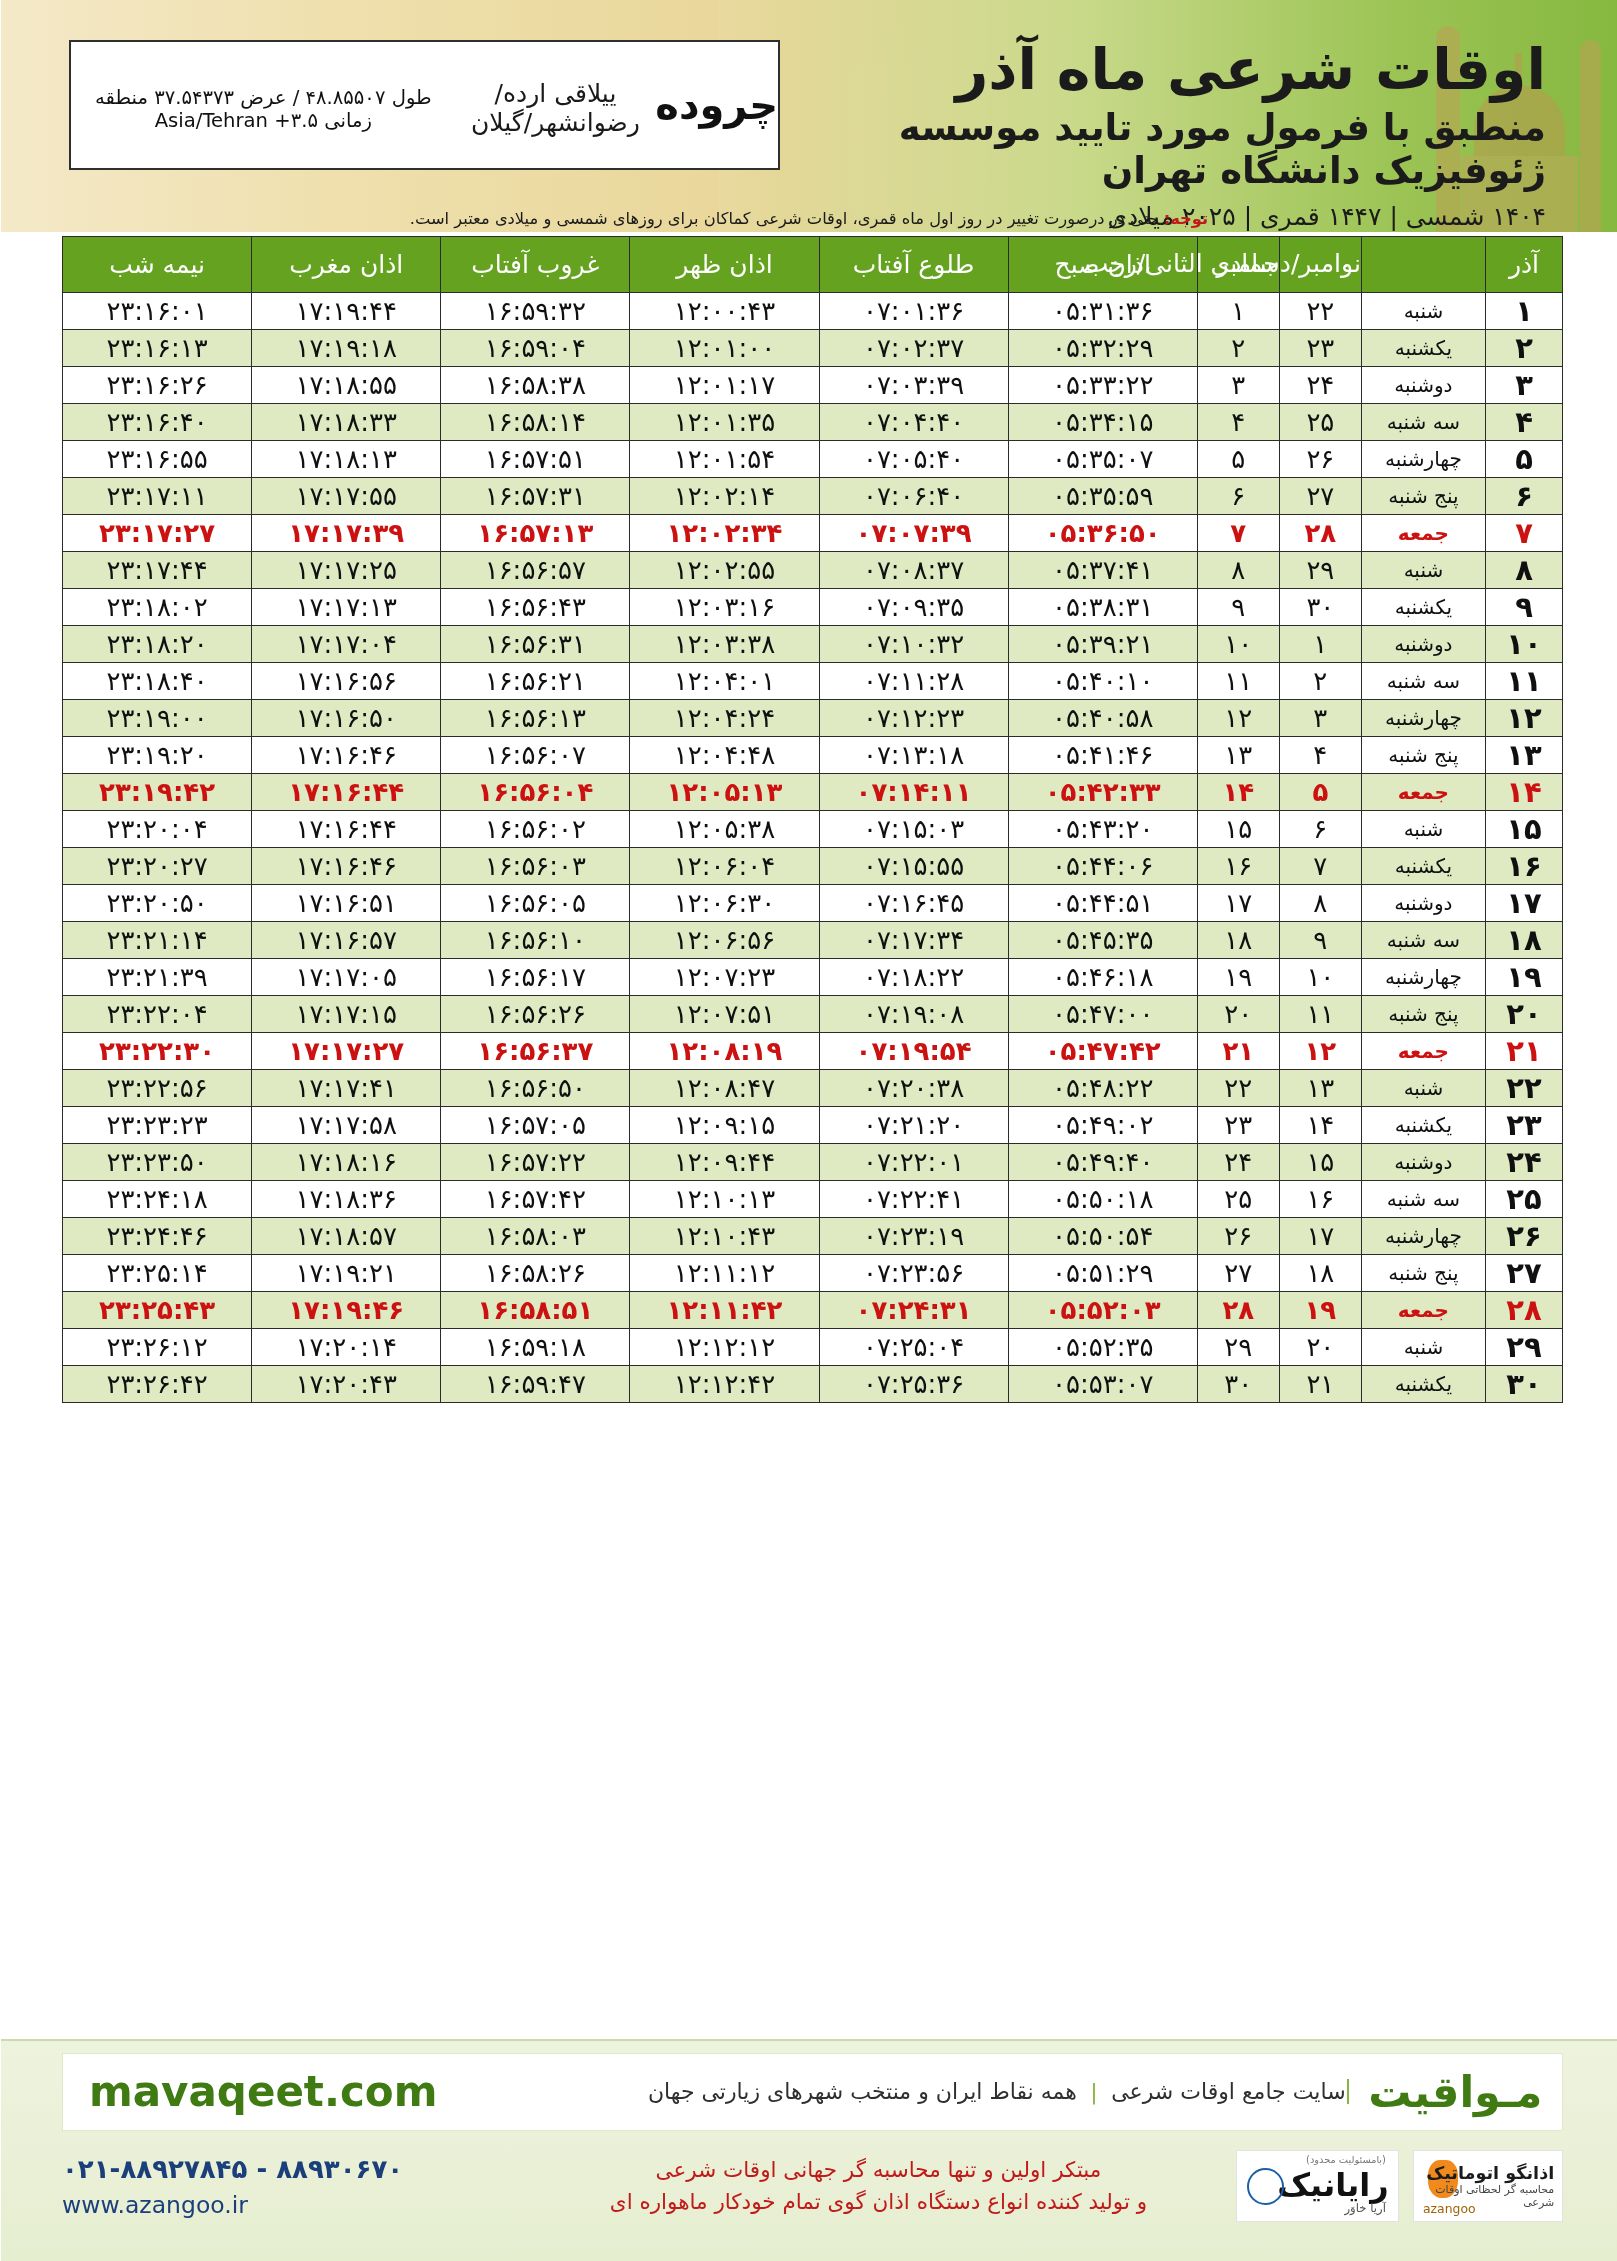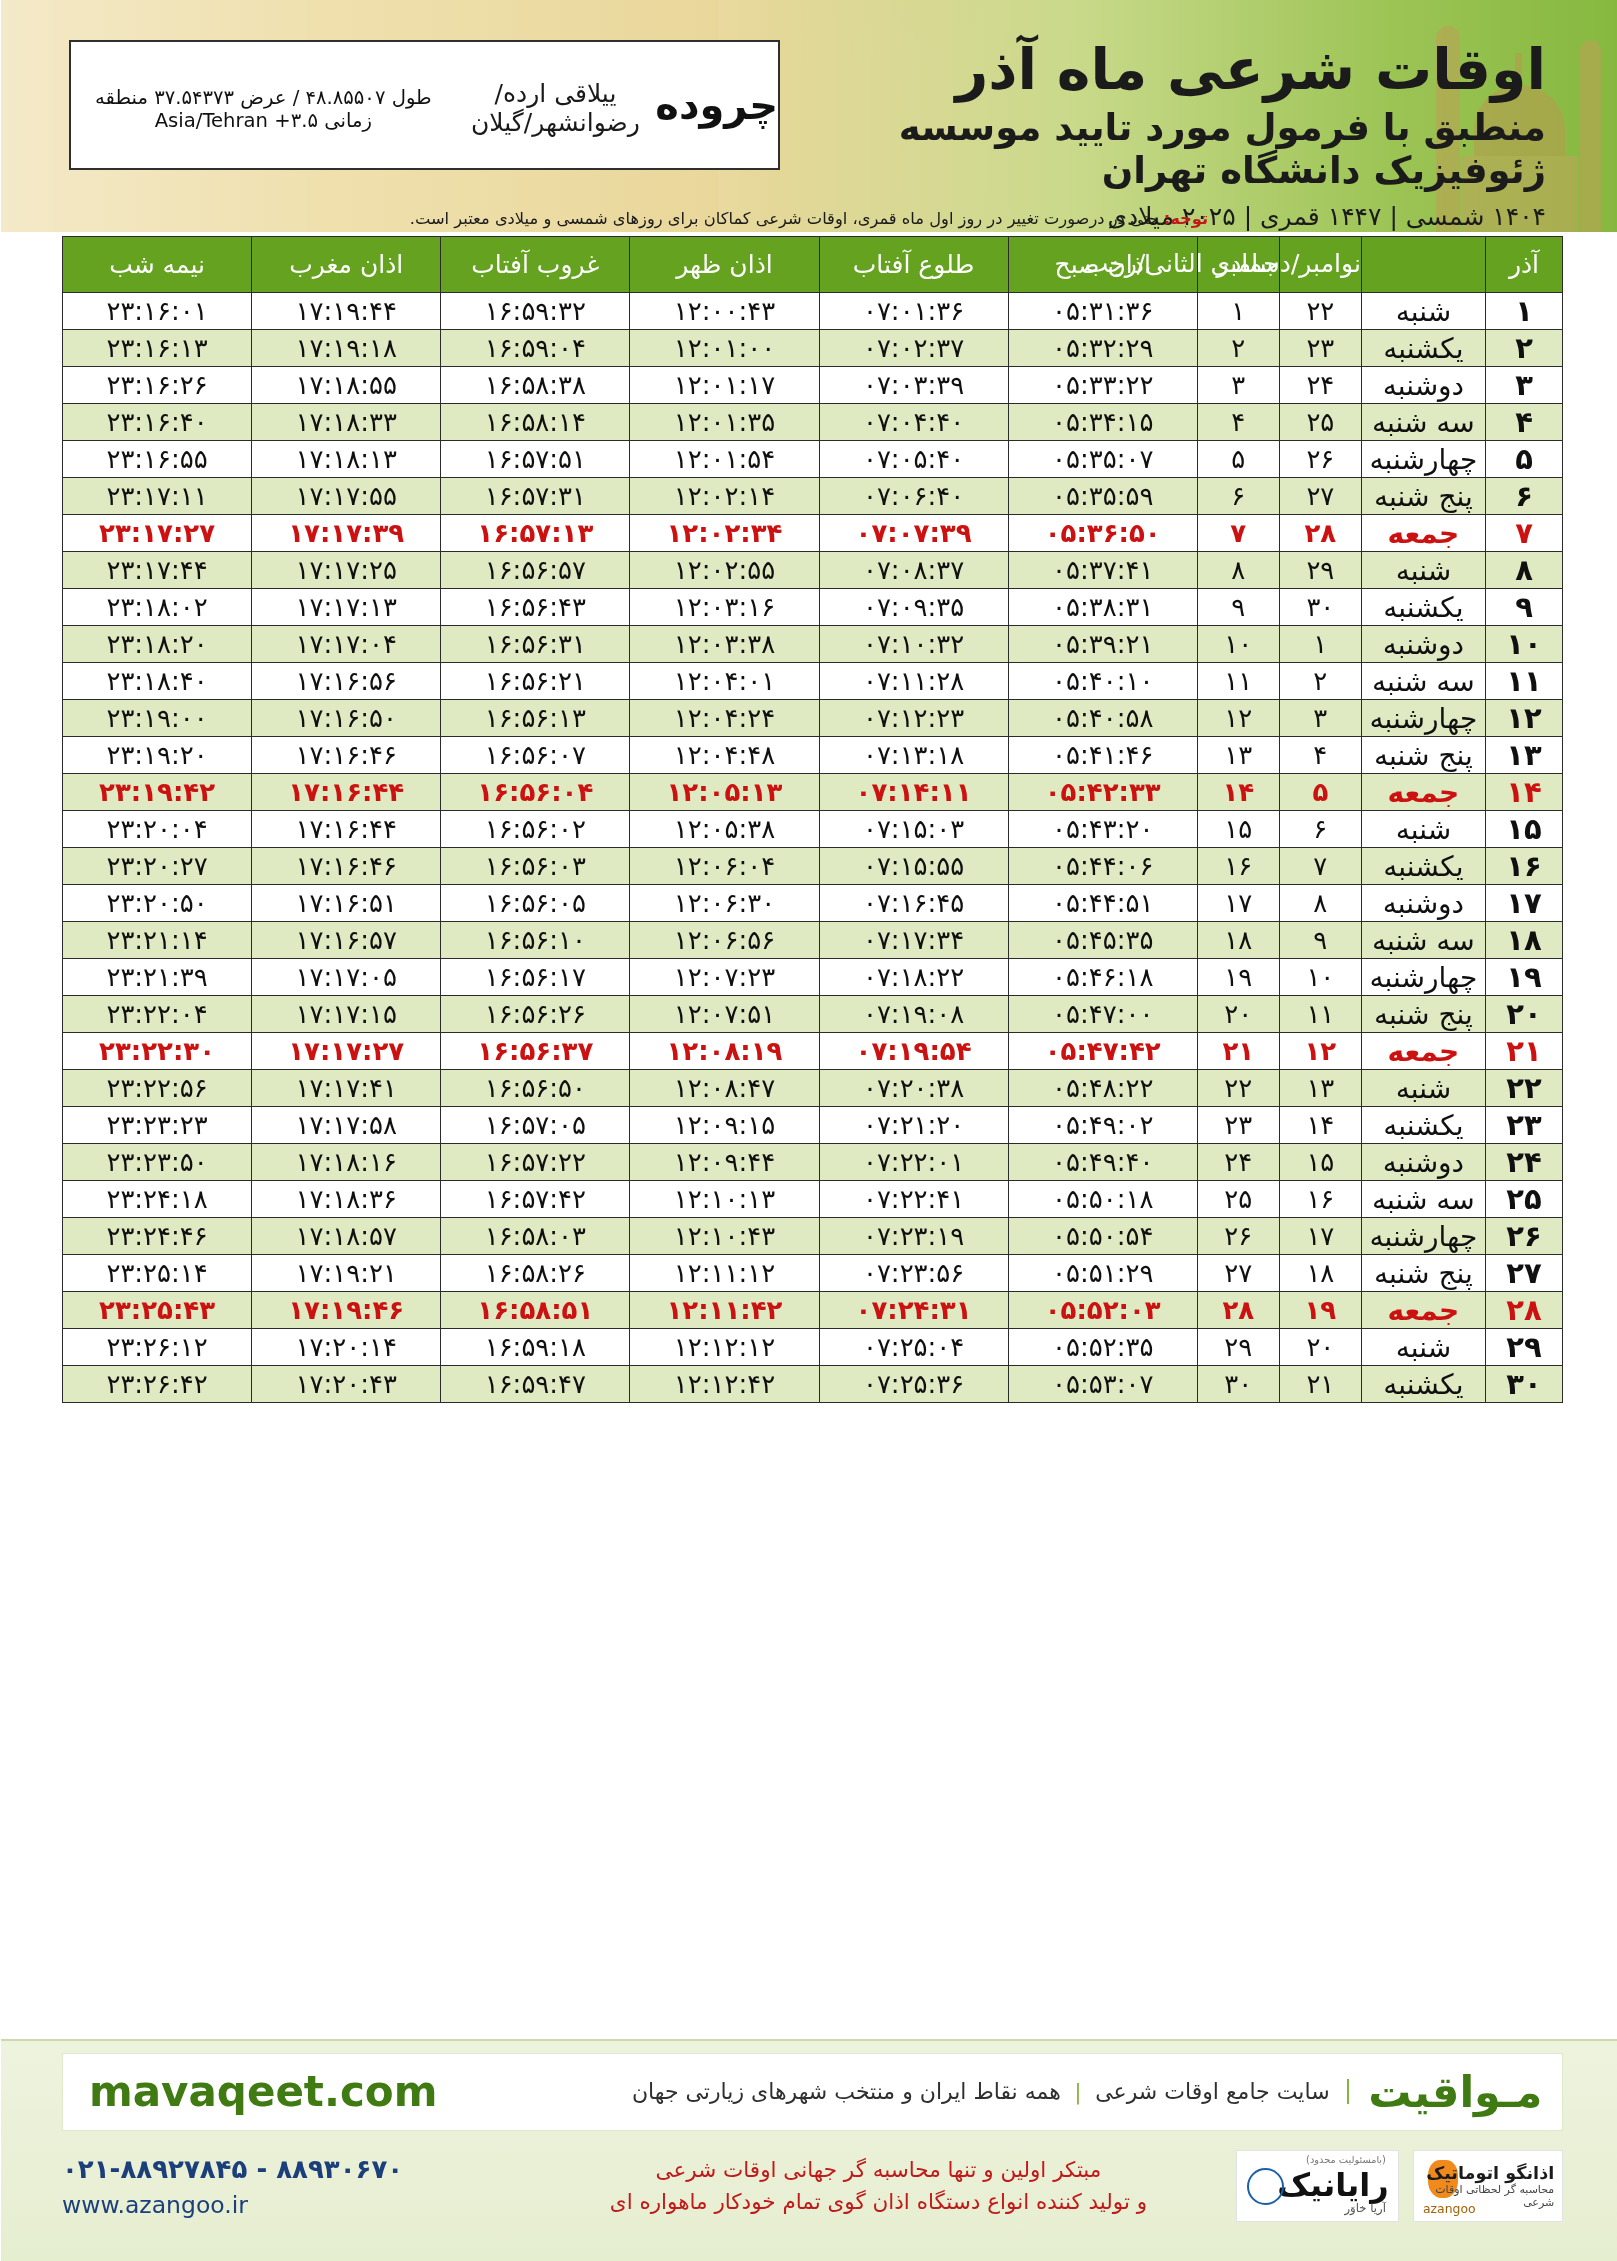--- a/index.html
+++ b/index.html
@@ -86,39 +86,39 @@
   }
   table.times thead th {
     background: #64a21f; color: #ffffff; font-weight: normal; font-size: 25px; height: 56px;
     border-color:#2b2b2b;
   }
   thead th.small { font-size: 17px; line-height: 1.15; }
   tbody tr:nth-child(odd) td { background: #ffffff; }
   tbody tr:nth-child(even) td { background: #dfeac2; }
   tbody td.daynum { font-weight: bold; font-size: 29px; }
   tbody tr.friday td { color:#cc1111; font-weight: bold; }
-  tbody td.dayname { font-size: 28px; margin-top: 24px; }
+  tbody td.dayname { font-size: 20px; margin-top: 24px; }
   col.c-day { width: 77px; }
   col.c-dayname { width: 124px; }
   col.c-hijri { width: 82px; }
   col.c-greg { width: 82px; }
   col.c-time { width: 189px; }
 
   
   .footer {
     position:absolute; bottom: 0; left:0; width: 1618px; height: 222px;
     background: linear-gradient(180deg, #eef3de 0%, #e6eed0 100%);
     border-top: 2px solid #cdd9ad;
   }
   .footer-top {
     position:absolute; top: 11.7px; left: 62px; width: 1501px; height: 78px;
     background:#ffffff; border: 1.3px solid #dfe8c8; display:flex; align-items:center; direction: rtl;
   }
   .brand-fa { font-size: 43px; font-weight: bold; color:#3f7a12; padding: 0 19.6px; letter-spacing:1.3px;}
-  .brand-tag { font-size: 22px; color:#2f2f2f; border-right: 2px solid #8ab43f; padding-right: 17px; }
+  .brand-tag { font-size: 22px; color:#2f2f2f; border-right: 2px solid #8ab43f; padding-right: 1px; }
   .brand-tag .sep { color:#8ab43f; padding: 0 6.5px; }
   .brand-en { margin-right:auto; font-size: 42px; color:#3f7a12; padding: 0 26px; font-weight: bold; direction:ltr;}
 
   .footer-bottom { position:absolute; top: 104px; left: 62px; width: 1501px; height: 104px; direction: rtl; }
   .f-logos { position:absolute; right: 0; top: 5.2px; display:flex; align-items:center; gap: 14.4px; }
   .logo-az { width: 150px; height: 72px; background:#ffffff; border:1.3px solid #e2e2e2; position:relative; }
   .logo-az .flame { position:absolute; left: 14.4px; top: 9px; width: 30px; height: 38px; background:#f08a1d; border-radius: 40% 40% 45% 45%; }
   .logo-az .txt { position:absolute; right: 7.8px; top: 11.7px; font-size: 17.6px; color:#1b1b1b; font-weight:bold; direction:rtl; }
   .logo-az .txt small { display:block; font-size: 11px; font-weight:normal; color:#444; }
   .logo-az .en { position:absolute; left: 9px; bottom: 5.2px; font-size: 12.4px; color:#a16207; direction:ltr; }

